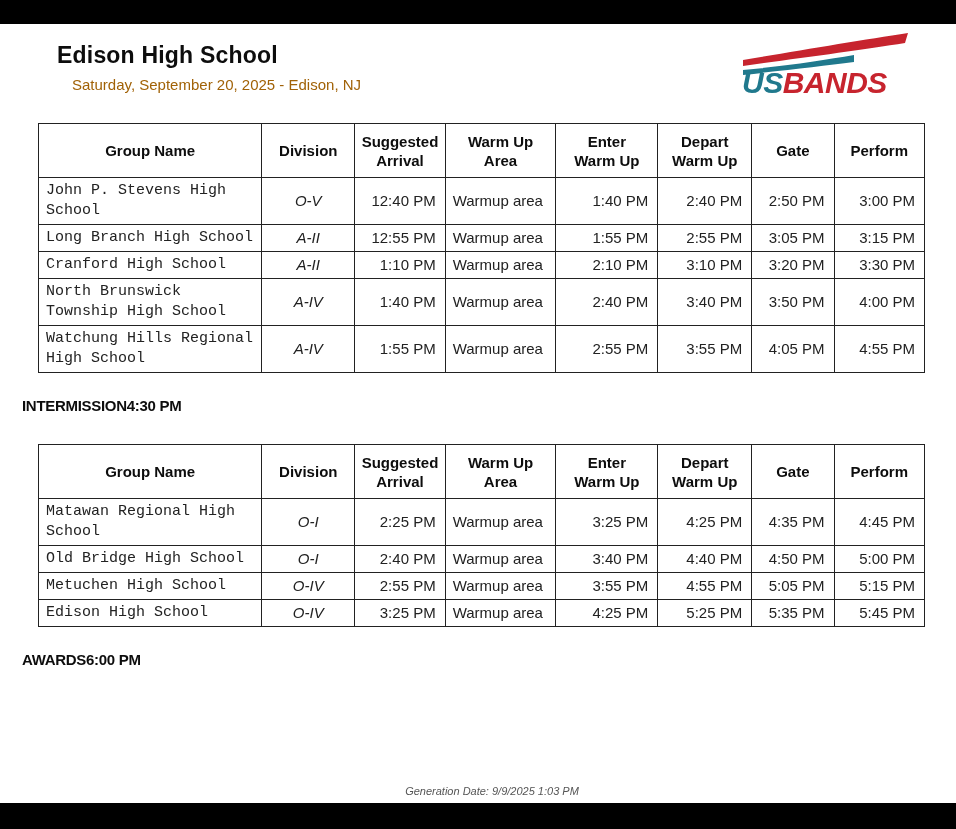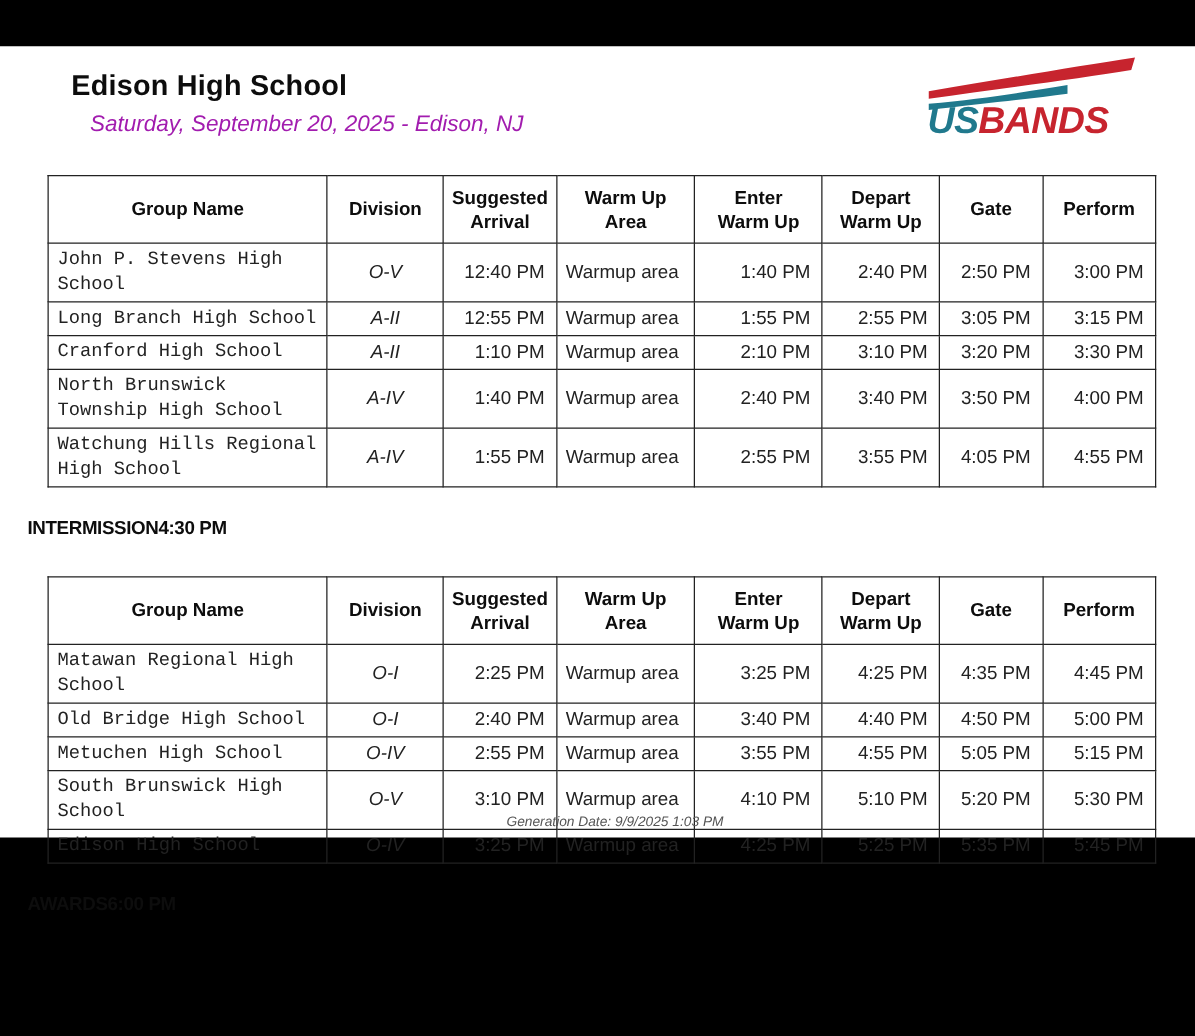--- a/index.html
+++ b/index.html
@@ -4,32 +4,32 @@
 <style>
   * { margin:0; padding:0; box-sizing:border-box; }
   html,body { width:956px; height:829px; }
   body {
     background:#000;
     position:relative;
     font-family:"Liberation Sans", sans-serif;
     overflow:hidden;
   }
   .page {
-    position:absolute; top:37px; left:0;
-    width:956px; height:633px;
+    position:absolute; top:24px; left:0;
+    width:956px; height:779px;
     background:#fff; color:#1a1a1a;
   }
   .doc-title {
     margin:18px 0 0 57px;
     font-size:23px; font-weight:bold; color:#0d0d0d;
     letter-spacing:0.2px;
   }
   .doc-subtitle {
     margin:7px 0 0 72px;
-    font-size:18px; font-style:italic; color:#a21caf;
+    font-size:15px; color:#a16207;
   }
   .logo {
     position:absolute; top:8px; right:46px;
     width:168px; height:64px;
   }
   table.schedule {
     border-collapse:collapse;
     width:887px; margin:30px 0 0 38px;
     table-layout:fixed;
     font-size:15px;
@@ -223,30 +223,20 @@
           <td>Metuchen High School</td>
           <td>O-IV</td>
           <td>2:55 PM</td>
           <td>Warmup area</td>
           <td>3:55 PM</td>
           <td>4:55 PM</td>
           <td>5:05 PM</td>
           <td>5:15 PM</td>
         </tr>
         <tr>
-          <td>South Brunswick High School</td>
-          <td>O-V</td>
-          <td>3:10 PM</td>
-          <td>Warmup area</td>
-          <td>4:10 PM</td>
-          <td>5:10 PM</td>
-          <td>5:20 PM</td>
-          <td>5:30 PM</td>
-        </tr>
-        <tr>
           <td>Edison High School</td>
           <td>O-IV</td>
           <td>3:25 PM</td>
           <td>Warmup area</td>
           <td>4:25 PM</td>
           <td>5:25 PM</td>
           <td>5:35 PM</td>
           <td>5:45 PM</td>
         </tr>
       </tbody>

